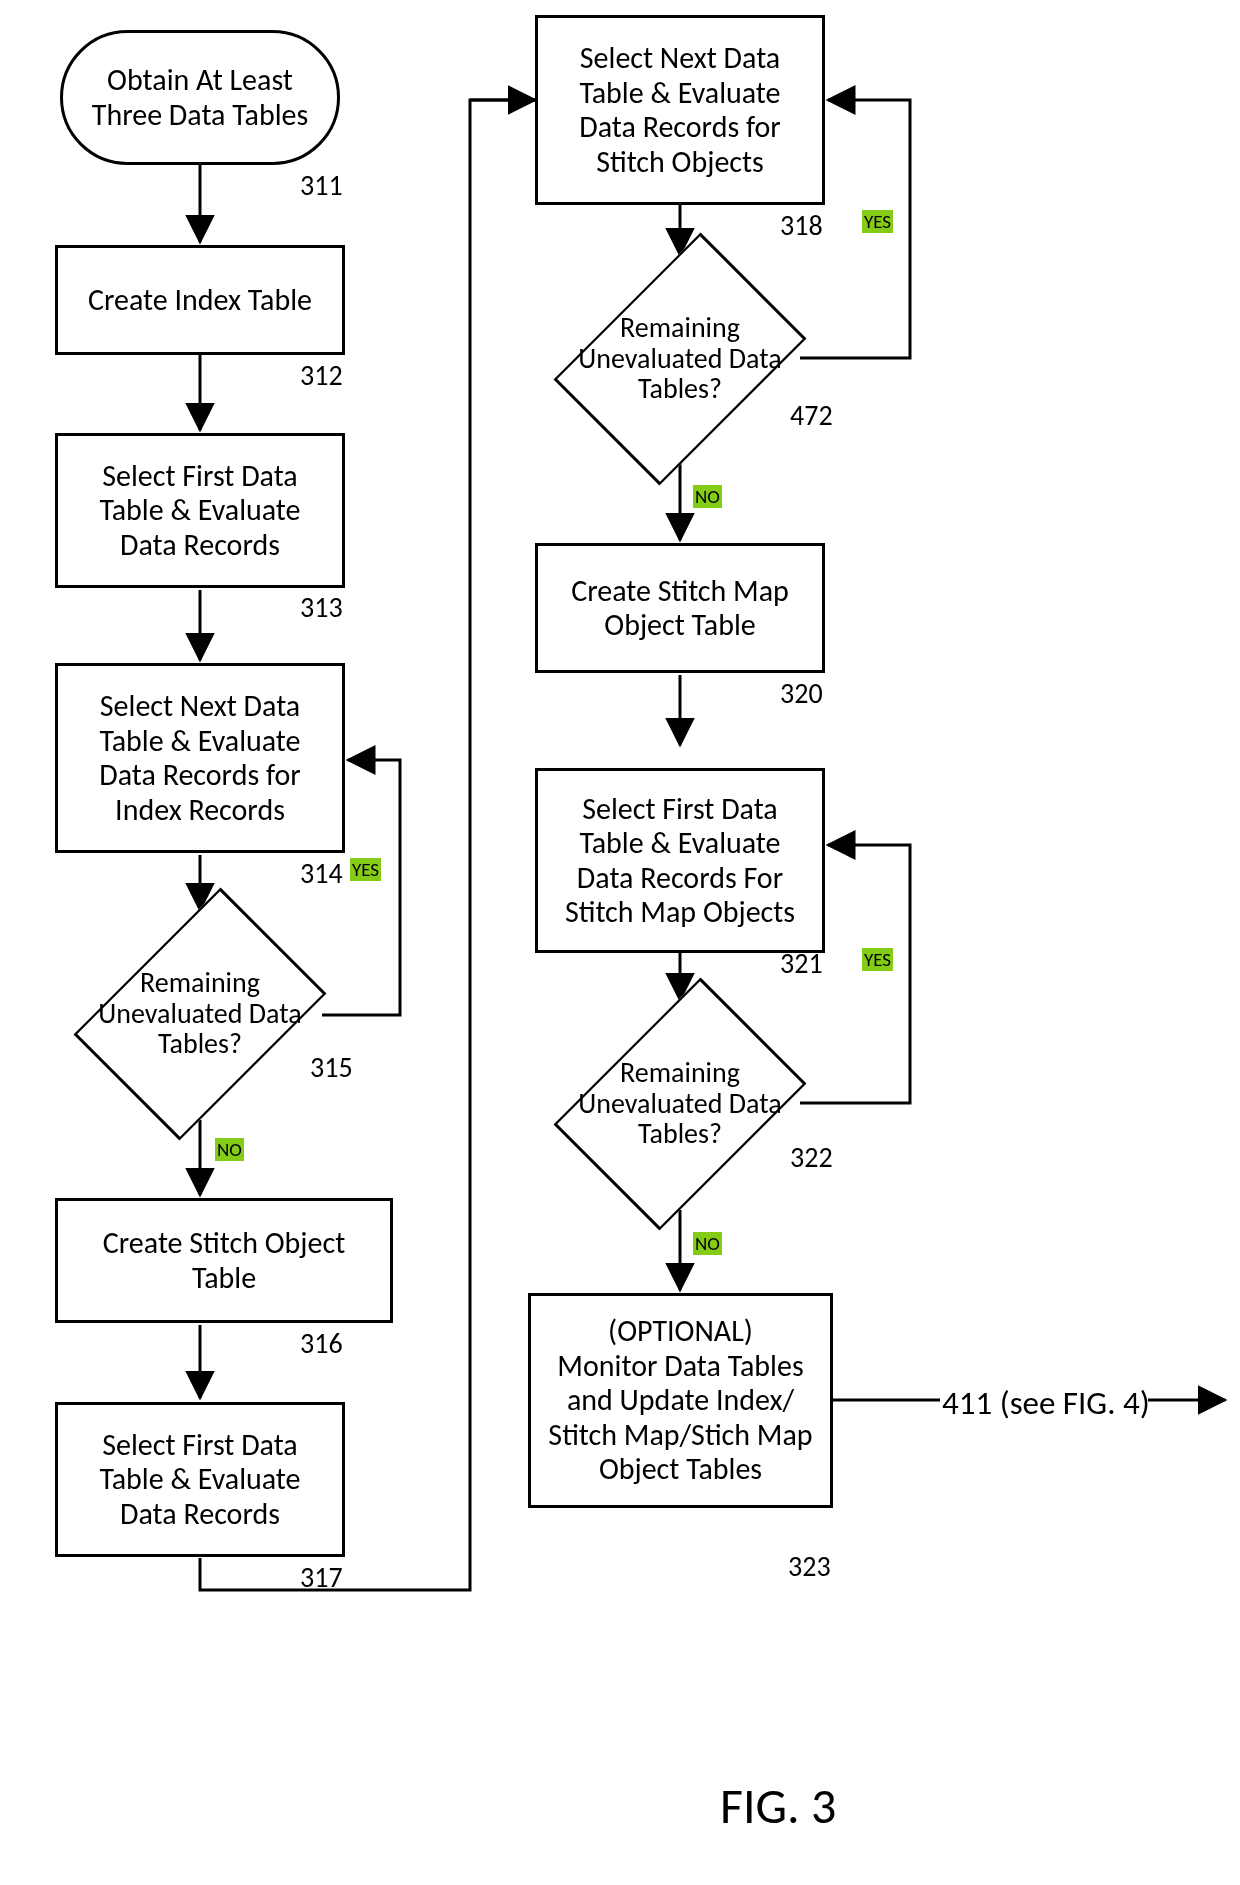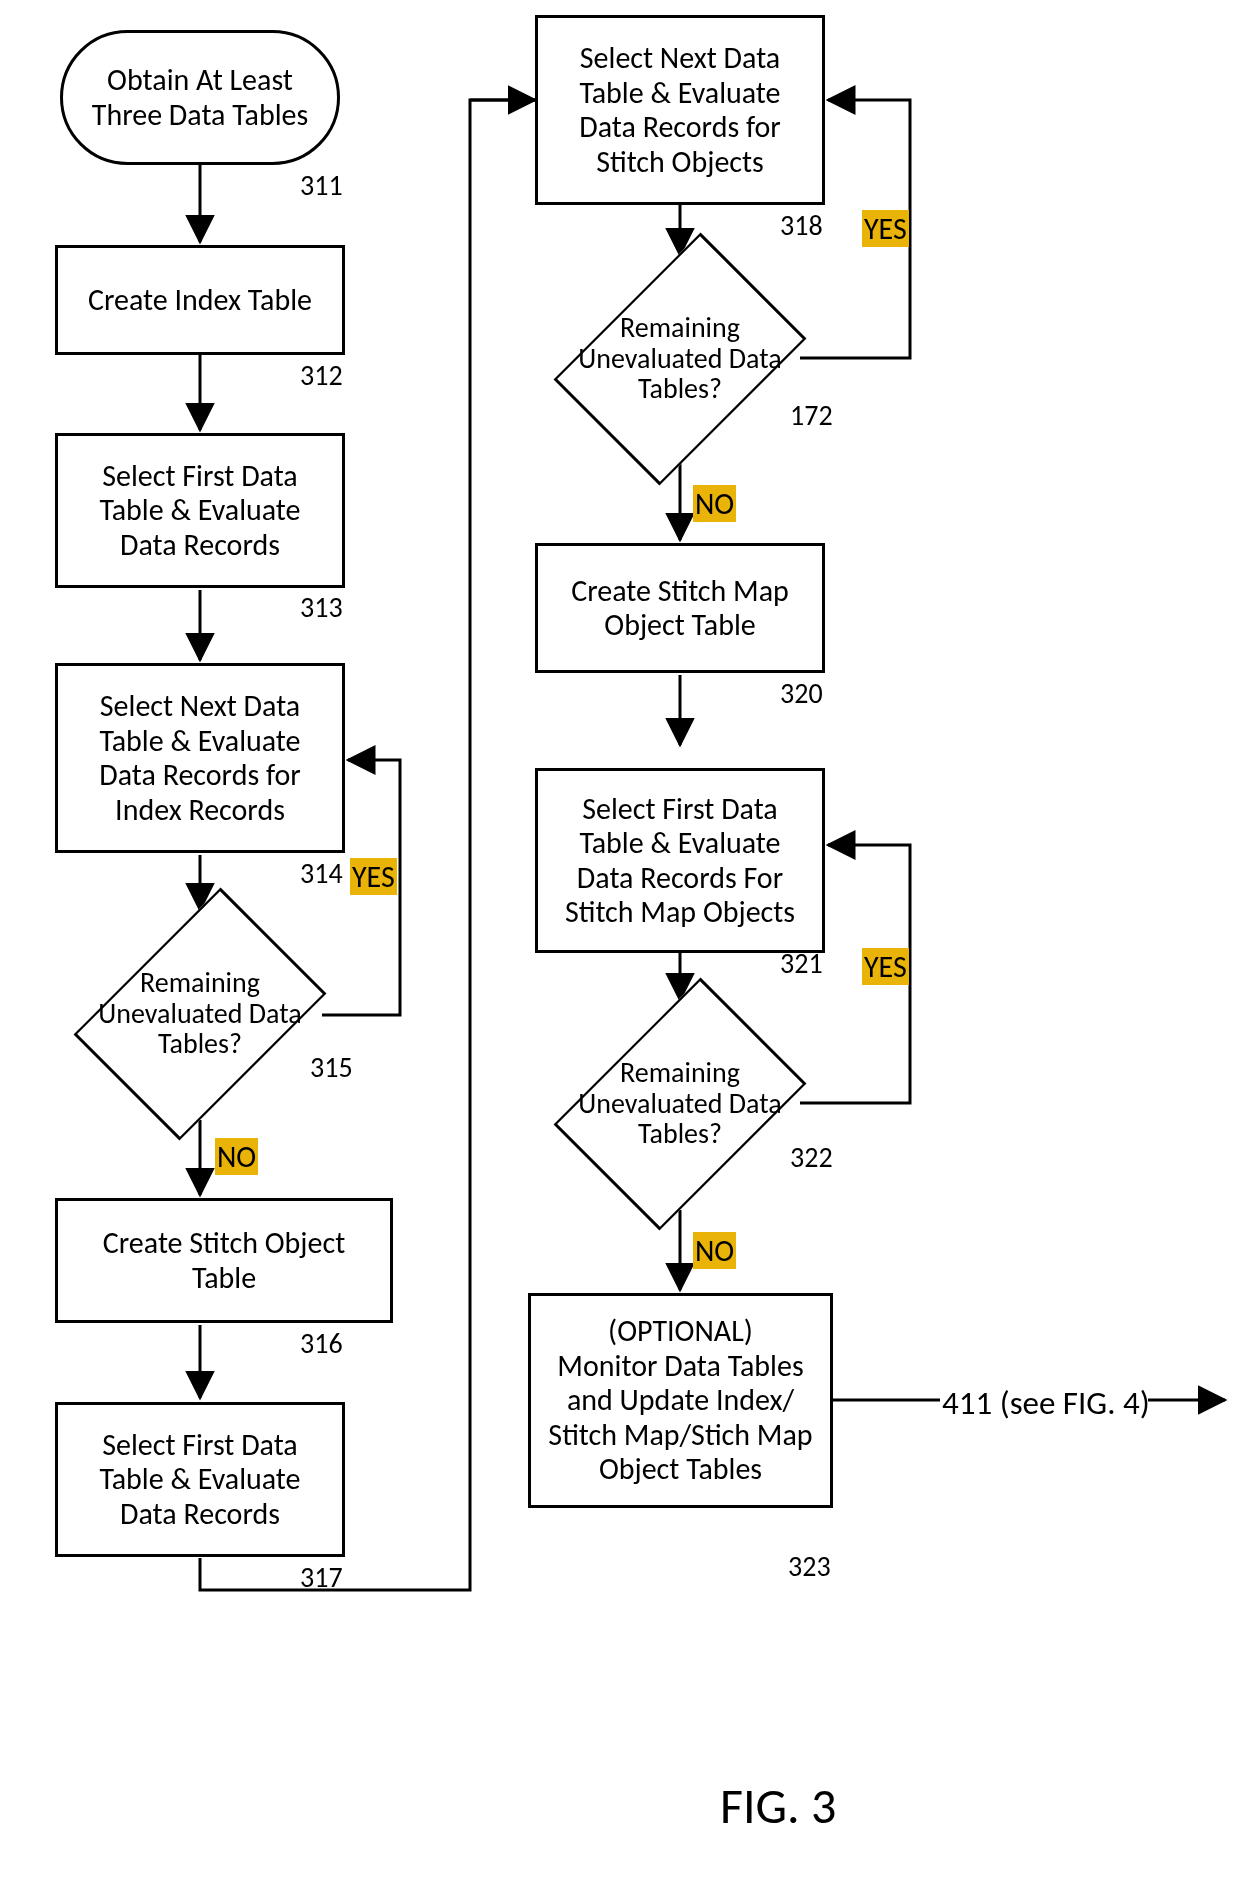--- a/index.html
+++ b/index.html
@@ -31,22 +31,22 @@
   }
   .stadium {
     border-radius: 80px;
   }
   .ref {
     position: absolute;
     font-size: 28px;
   }
   .edge-label {
     position: absolute;
-    font-size: 30px;
-    background: #eab308;
+    font-size: 19px;
+    background: #84cc16;
     padding: 0 2px;
   }
   .diamond {
     position: absolute;
   }
   .diamond-shape {
     position: absolute;
     top: 0;
     left: 0;
     width: 100%;
@@ -157,21 +157,21 @@
   <span>Select Next Data Table &amp; Evaluate Data Records for Stitch Objects</span>
 </div>
 <div class="ref" style="left:780px; top:208px;">318</div>
 
 <div class="diamond" style="left:576px; top:255px; width:208px; height:208px;">
   <div class="diamond-shape"></div>
   <div class="diamond-text">
       <span style="max-width:230px;">Remaining Unevaluated Data Tables?</span>
     </div>
 </div>
-<div class="ref" style="left:790px; top:398px;">172</div>
+<div class="ref" style="left:790px; top:398px;">472</div>
 <div class="edge-label" style="left:862px; top:210px;">YES</div>
 <div class="edge-label" style="left:693px; top:485px;">NO</div>
 
 <div class="node" style="left:535px; top:543px; width:290px; height:130px;">
   <span>Create Stitch Map Object Table</span>
 </div>
 <div class="ref" style="left:780px; top:676px;">320</div>
 
 <div class="node" style="left:535px; top:768px; width:290px; height:185px;">
   <span>Select First Data Table &amp; Evaluate Data Records For Stitch Map Objects</span>

